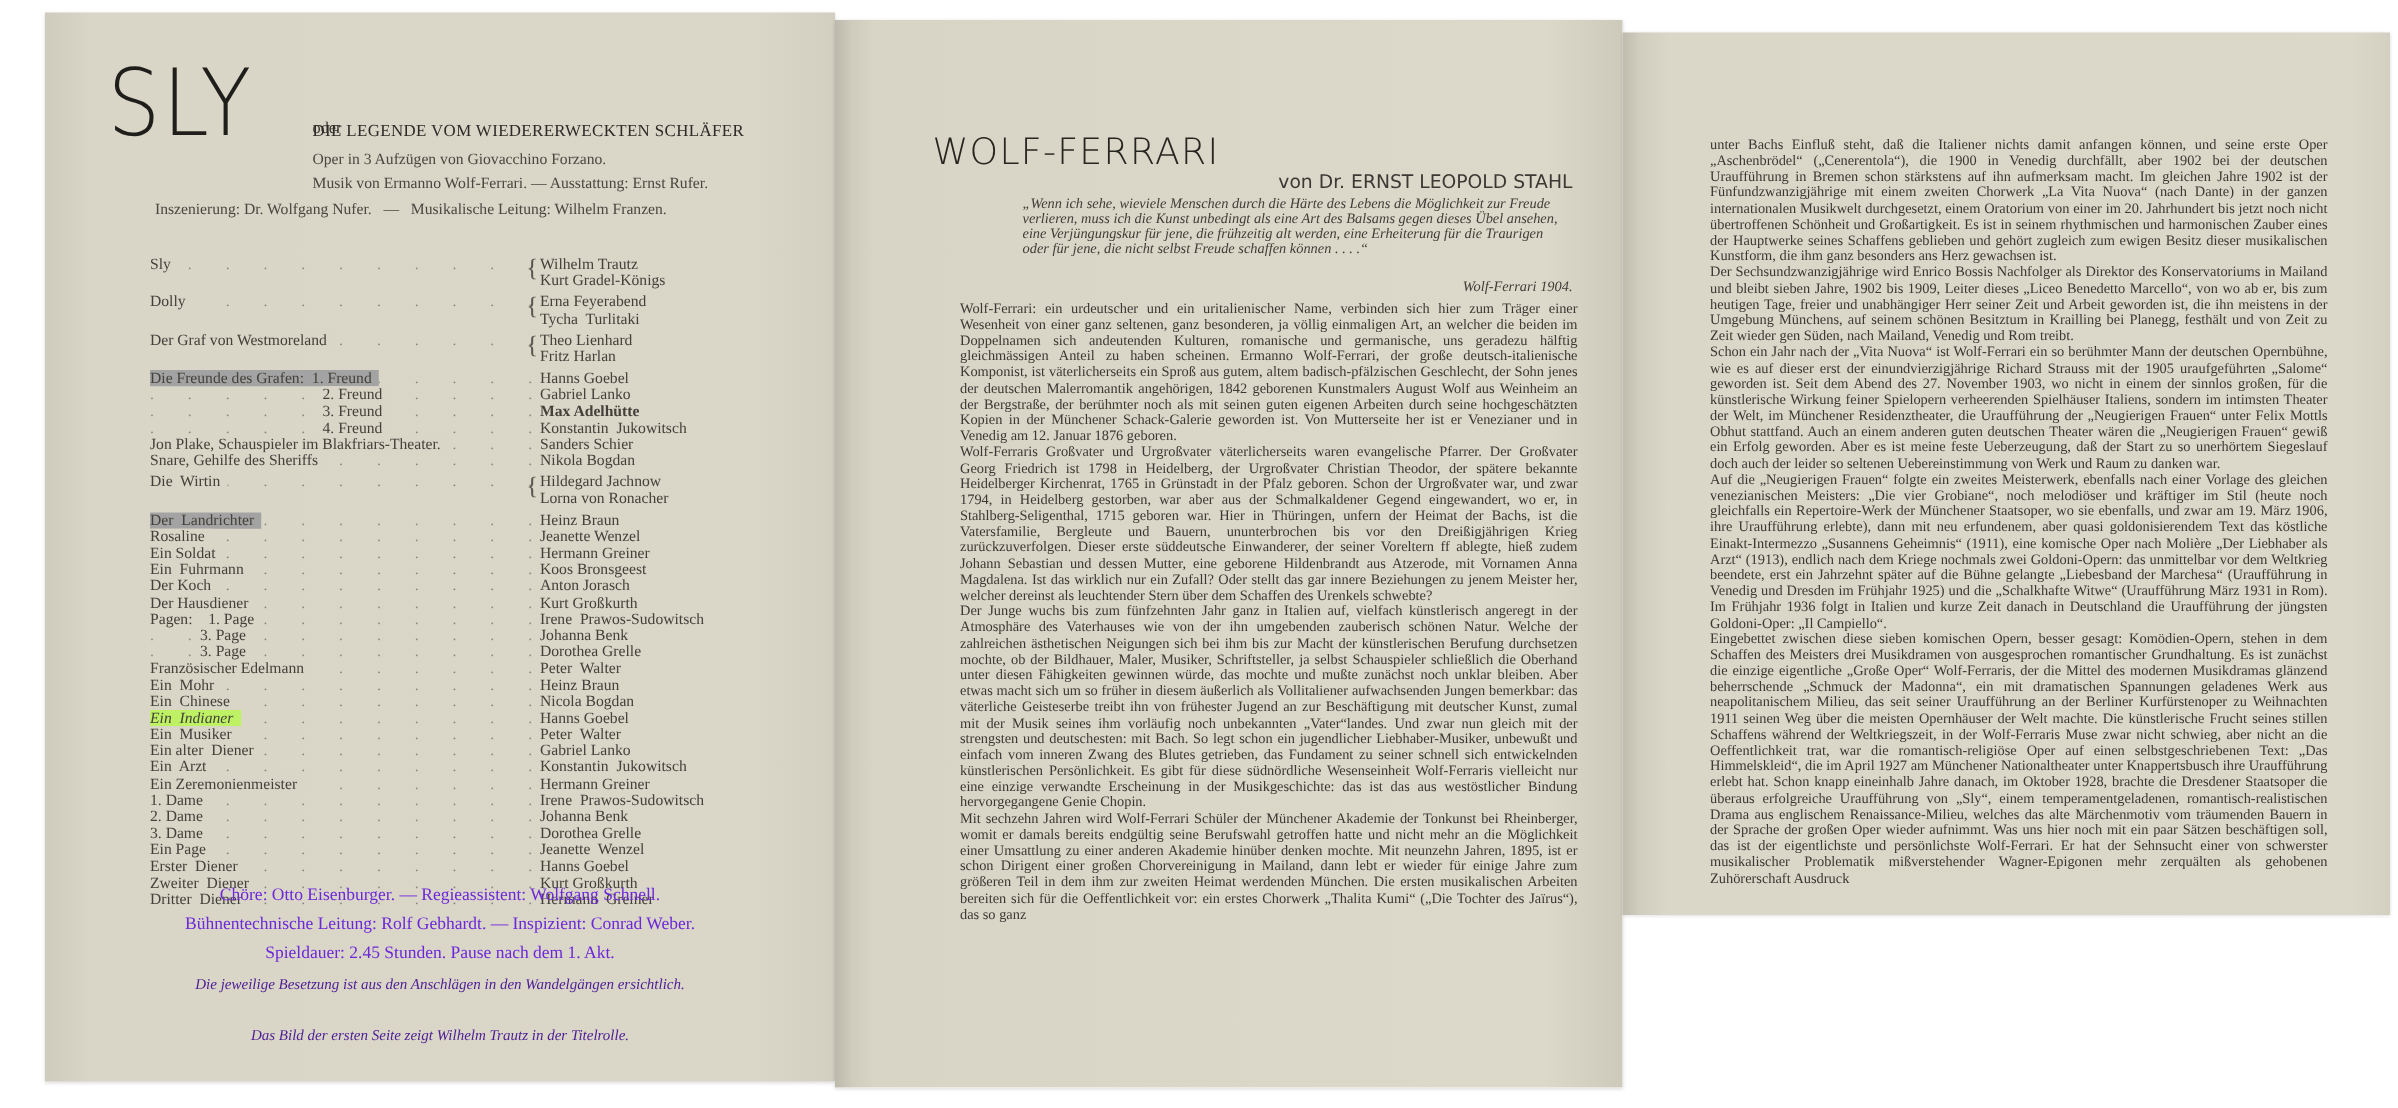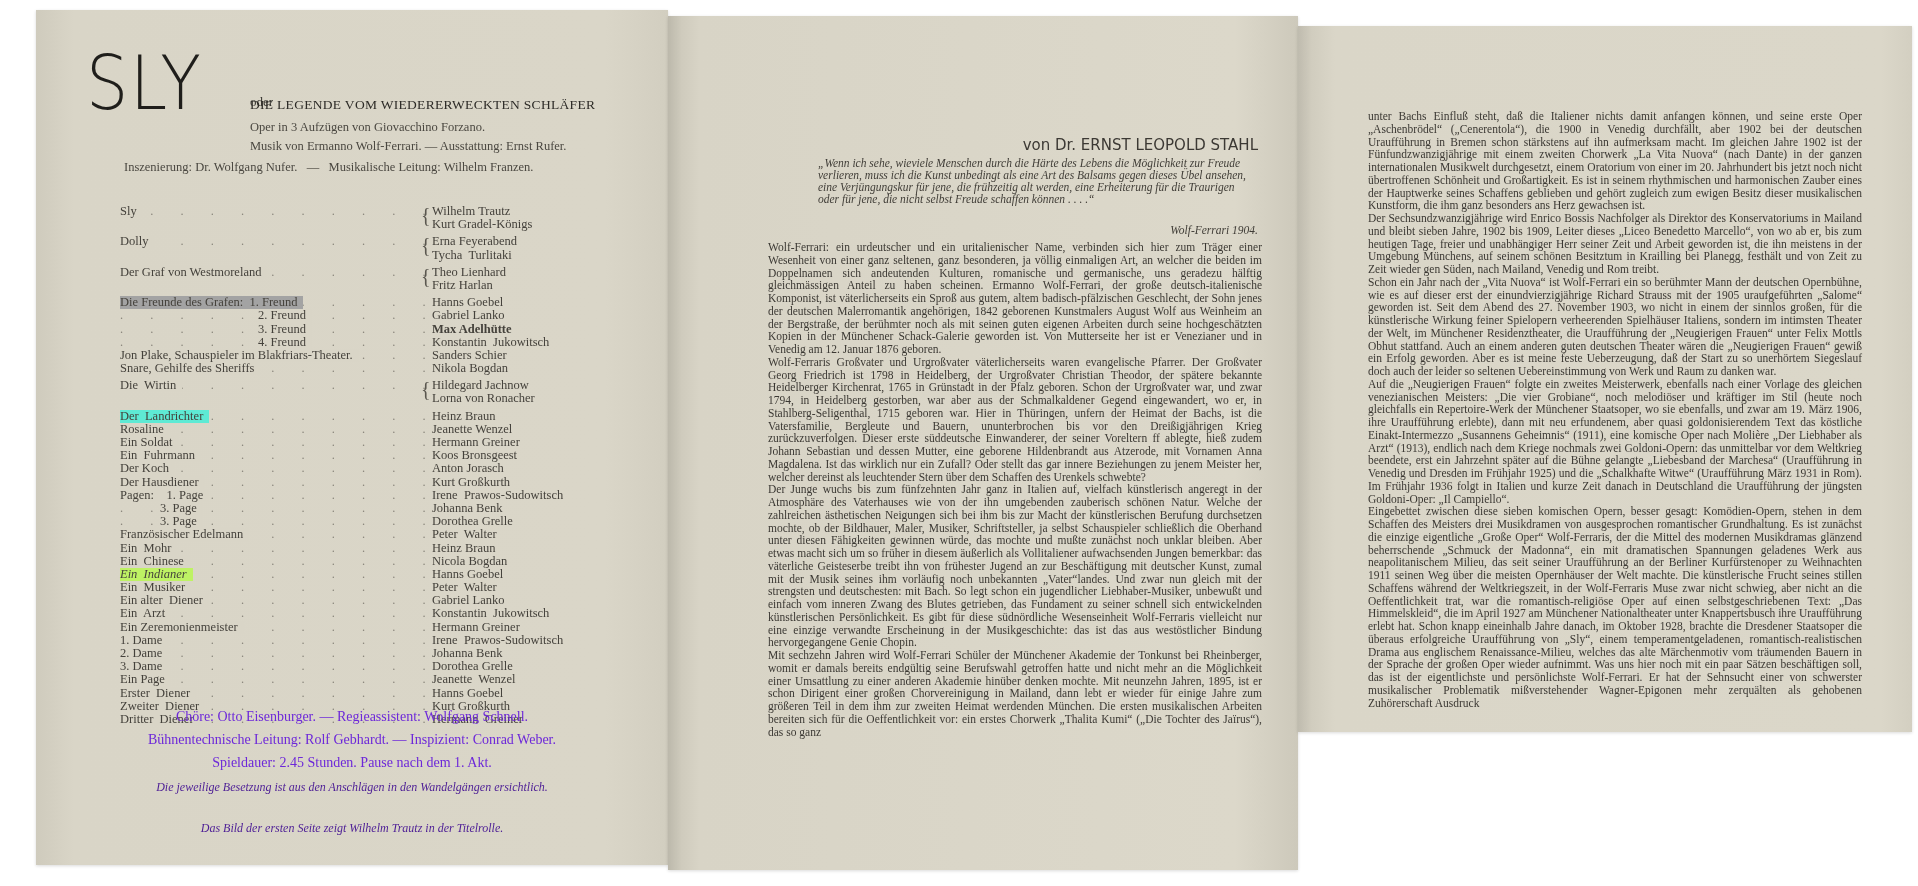--- a/index.html
+++ b/index.html
@@ -115,21 +115,21 @@
       <span class="cast-role" style="background: rgb(217, 213, 199); padding-right: 6px; white-space: pre;">Die  Wirtin</span>
       <span class="brace" style="top: -2px;">{</span>
       <span class="cast-actor" style="white-space: pre;">Hildegard Jachnow</span>
     </div>
     <div class="cast-row">
       <span class="cast-actor" style="white-space: pre;">Lorna von Ronacher</span>
     </div>
     <div style="height: 4px;"></div>
     <div class="cast-row">
       <span class="cast-dots">. . . . . . . . . . . . . . . . . . . . . . . .</span>
-      <span class="cast-role" style="background: #5eead4; padding-right: 6px; white-space: pre;">Der  Landrichter</span>
+      <span class="cast-role" style="background: #a3a3a3; padding-right: 6px; white-space: pre;">Der  Landrichter</span>
       <span class="cast-actor" style="white-space: pre;">Heinz Braun</span>
     </div>
     <div class="cast-row">
       <span class="cast-dots">. . . . . . . . . . . . . . . . . . . . . . . .</span>
       <span class="cast-role" style="background: rgb(217, 213, 199); padding-right: 6px; white-space: pre;">Rosaline</span>
       <span class="cast-actor" style="white-space: pre;">Jeanette Wenzel</span>
     </div>
     <div class="cast-row">
       <span class="cast-dots">. . . . . . . . . . . . . . . . . . . . . . . .</span>
       <span class="cast-role" style="background: rgb(217, 213, 199); padding-right: 6px; white-space: pre;">Ein Soldat</span>
@@ -243,20 +243,21 @@
   </div>
 
 <div class="credits" style="top:709px;">Chöre: Otto Eisenburger. — Regieassistent: Wolfgang Schnell.</div>
 <div class="credits" style="top:732px;">Bühnentechnische Leitung: Rolf Gebhardt. — Inspizient: Conrad Weber.</div>
 <div class="credits" style="top:755px;">Spieldauer: 2.45 Stunden. Pause nach dem 1. Akt.</div>
 <div class="credits italic-note" style="top:780px;">Die jeweilige Besetzung ist aus den Anschlägen in den Wandelgängen ersichtlich.</div>
 <div class="credits italic-note" style="top:821px;">Das Bild der ersten Seite zeigt Wilhelm Trautz in der Titelrolle.</div>
 
 <div id="page-mid" class="sheet">
   <div class="fold" style="left:0;"></div>
+  <div class="wf-title">WOLF-FERRARI</div>
   <div class="wf-author">von Dr. ERNST LEOPOLD STAHL</div>
   <div class="wf-quote">„Wenn ich sehe, wieviele Menschen durch die Härte des Lebens die Möglichkeit zur Freude verlieren, muss ich die Kunst unbedingt als eine Art des Balsams gegen dieses Übel ansehen, eine Verjüngungskur für jene, die frühzeitig alt werden, eine Erheiterung für die Traurigen oder für jene, die nicht selbst Freude schaffen können . . . .“</div>
   <div class="wf-quote-src">Wolf-Ferrari 1904.</div>
   <div class="body-text" style="left:100px;top:225px;width:494px;">
     <p>Wolf-Ferrari: ein urdeutscher und ein uritalienischer Name, verbinden sich hier zum Träger einer Wesenheit von einer ganz seltenen, ganz besonderen, ja völlig einmaligen Art, an welcher die beiden im Doppelnamen sich andeutenden Kulturen, romanische und germanische, uns geradezu hälftig gleichmässigen Anteil zu haben scheinen. Ermanno Wolf-Ferrari, der große deutsch-italienische Komponist, ist väterlicherseits ein Sproß aus gutem, altem badisch-pfälzischen Geschlecht, der Sohn jenes der deutschen Malerromantik angehörigen, 1842 geborenen Kunstmalers August Wolf aus Weinheim an der Bergstraße, der berühmter noch als mit seinen guten eigenen Arbeiten durch seine hochgeschätzten Kopien in der Münchener Schack-Galerie geworden ist. Von Mutterseite her ist er Venezianer und in Venedig am 12. Januar 1876 geboren.</p>
     <p>Wolf-Ferraris Großvater und Urgroßvater väterlicherseits waren evangelische Pfarrer. Der Großvater Georg Friedrich ist 1798 in Heidelberg, der Urgroßvater Christian Theodor, der spätere bekannte Heidelberger Kirchenrat, 1765 in Grünstadt in der Pfalz geboren. Schon der Urgroßvater war, und zwar 1794, in Heidelberg gestorben, war aber aus der Schmalkaldener Gegend eingewandert, wo er, in Stahlberg-Seligenthal, 1715 geboren war. Hier in Thüringen, unfern der Heimat der Bachs, ist die Vatersfamilie, Bergleute und Bauern, ununterbrochen bis vor den Dreißigjährigen Krieg zurückzuverfolgen. Dieser erste süddeutsche Einwanderer, der seiner Voreltern ff ablegte, hieß zudem Johann Sebastian und dessen Mutter, eine geborene Hildenbrandt aus Atzerode, mit Vornamen Anna Magdalena. Ist das wirklich nur ein Zufall? Oder stellt das gar innere Beziehungen zu jenem Meister her, welcher dereinst als leuchtender Stern über dem Schaffen des Urenkels schwebte?</p>
     <p>Der Junge wuchs bis zum fünfzehnten Jahr ganz in Italien auf, vielfach künstlerisch angeregt in der Atmosphäre des Vaterhauses wie von der ihn umgebenden zauberisch schönen Natur. Welche der zahlreichen ästhetischen Neigungen sich bei ihm bis zur Macht der künstlerischen Berufung durchsetzen mochte, ob der Bildhauer, Maler, Musiker, Schriftsteller, ja selbst Schauspieler schließlich die Oberhand unter diesen Fähigkeiten gewinnen würde, das mochte und mußte zunächst noch unklar bleiben. Aber etwas macht sich um so früher in diesem äußerlich als Vollitaliener aufwachsenden Jungen bemerkbar: das väterliche Geisteserbe treibt ihn von frühester Jugend an zur Beschäftigung mit deutscher Kunst, zumal mit der Musik seines ihm vorläufig noch unbekannten „Vater“landes. Und zwar nun gleich mit der strengsten und deutschesten: mit Bach. So legt schon ein jugendlicher Liebhaber-Musiker, unbewußt und einfach vom inneren Zwang des Blutes getrieben, das Fundament zu seiner schnell sich entwickelnden künstlerischen Persönlichkeit. Es gibt für diese südnördliche Wesenseinheit Wolf-Ferraris vielleicht nur eine einzige verwandte Erscheinung in der Musikgeschichte: das ist das aus westöstlicher Bindung hervorgegangene Genie Chopin.</p>
     <p>Mit sechzehn Jahren wird Wolf-Ferrari Schüler der Münchener Akademie der Tonkunst bei Rheinberger, womit er damals bereits endgültig seine Berufswahl getroffen hatte und nicht mehr an die Möglichkeit einer Umsattlung zu einer anderen Akademie hinüber denken mochte. Mit neunzehn Jahren, 1895, ist er schon Dirigent einer großen Chorvereinigung in Mailand, dann lebt er wieder für einige Jahre zum größeren Teil in dem ihm zur zweiten Heimat werdenden München. Die ersten musikalischen Arbeiten bereiten sich für die Oeffentlichkeit vor: ein erstes Chorwerk „Thalita Kumi“ („Die Tochter des Jaïrus“), das so ganz</p>
   </div>
 </div>

